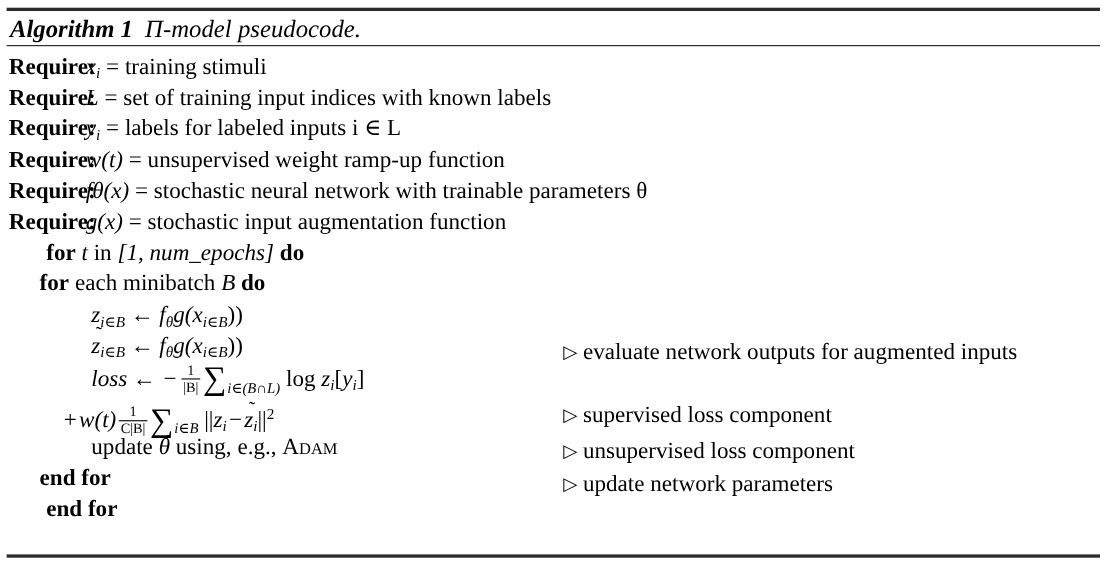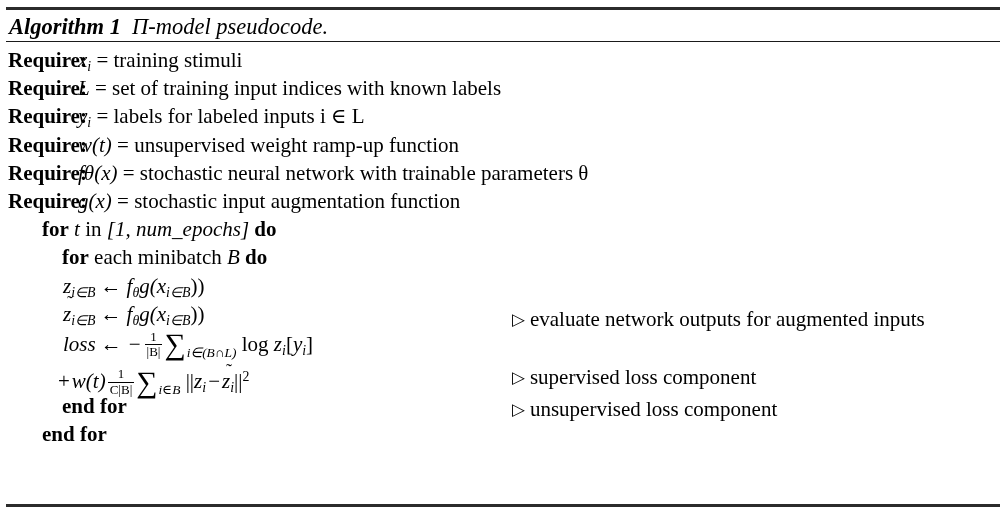--- a/index.html
+++ b/index.html
@@ -69,22 +69,22 @@
   .line.tall      { height: 33px; line-height: 33px; }
   .line.tall2     { height: 31px; line-height: 31px; }
 
   .kw  { font-weight: bold; }
   .mathup { font-style: normal; }
   .sc { font-variant: small-caps; }
 
   
   .ind0 { padding-left: 8px; }
   .ind1 { padding-left: 42px; }
-  .ind2 { padding-left: 62px; }
-  .ind3 { padding-left: 63px; font-family: Liberation Serif, serif; }
+  .ind2 { padding-left: 36px; }
+  .ind3 { padding-left: 83px; }
   .ind4 { padding-left: 56px; }
 
   .req-label {
     display: inline-block;
     width: 70px;
     font-weight: bold;
   }
 
   
   .mvar  { font-style: italic; }
@@ -230,20 +230,27 @@
     <div class="line tall ind3">
       <span class="mvar">loss</span><span class="arrow">←</span><span class="op">−</span><span class="frac"><span class="num">1</span><span class="den">|B|</span></span><span class="bigsum">∑</span><span class="sumlim">i∈(B∩L)</span>&nbsp;<span class="mathup">log</span>&nbsp;<span class="mvar">z</span><span class="sub">i</span><span class="mathup">[</span><span class="mvar">y</span><span class="sub">i</span><span class="mathup">]</span>
       <span class="comment"><span class="tri">▷</span><span>supervised loss component</span></span>
     </div>
 
     <div class="line tall2 ind4">
       <span class="op">+</span><span class="mvar">w(t)</span><span class="frac"><span class="num">1</span><span class="den">C|B|</span></span><span class="bigsum">∑</span><span class="sumlim">i∈B</span>&nbsp;<span class="mathup">||</span><span class="mvar">z</span><span class="sub">i</span><span class="op">−</span><span class="tilde-wrap"><span class="tmark">̃</span><span class="mvar">z</span></span><span class="sub">i</span><span class="mathup">||</span><span class="sup">2</span>
       <span class="comment"><span class="tri">▷</span><span>unsupervised loss component</span></span>
     </div>
 
+    <div class="line ind3">
+      <span>update</span>
+      <span class="mvar">θ</span>
+      <span>using, e.g.,</span>
+      <span class="sc">Adam</span>
+      <span class="comment"><span class="tri">▷</span><span>update network parameters</span></span>
+    </div>
 
     <div class="line ind2">
       <span class="kw">end for</span>
     </div>
 
     <div class="line ind1">
       <span class="kw">end for</span>
     </div>
 
 

